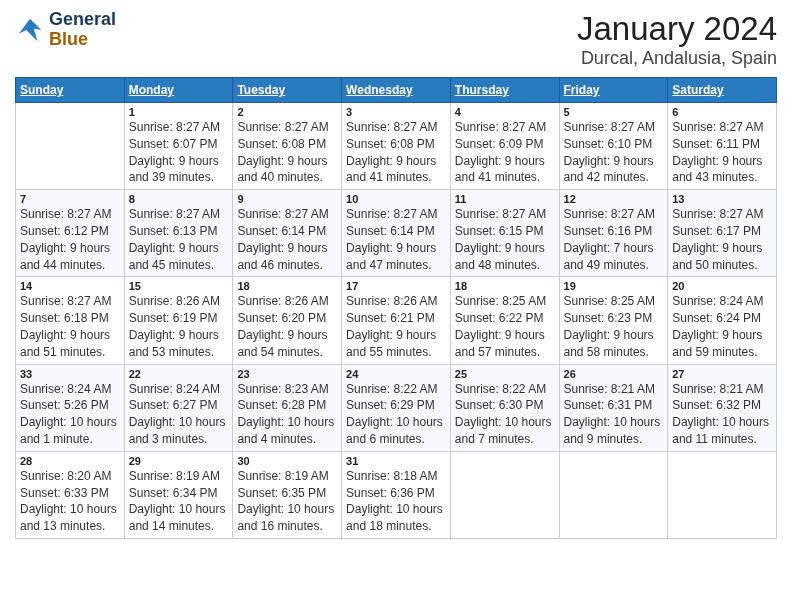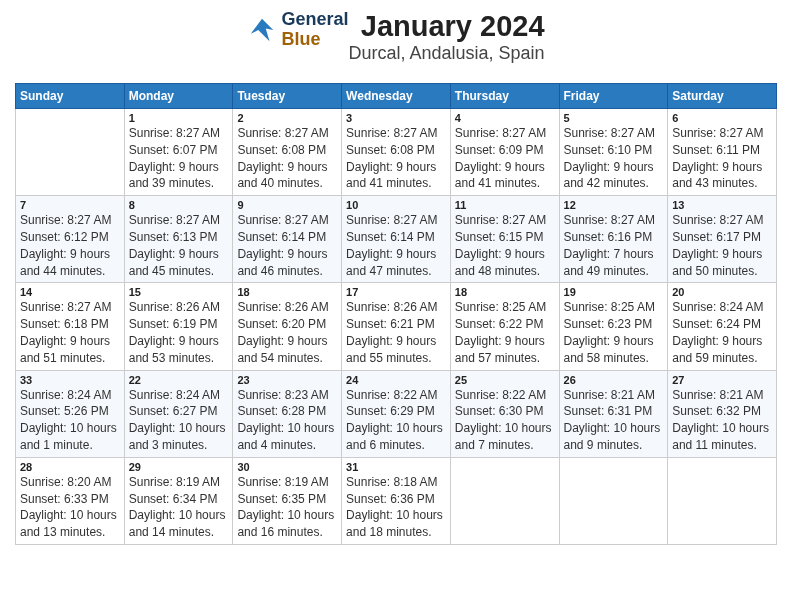--- a/index.html
+++ b/index.html
@@ -9,23 +9,23 @@
       font-family: Arial, sans-serif;
       background: #fff;
       overflow: hidden;
     }
     .container {
       width: 792px;
       padding: 10px 15px;
     }
     .header {
       display: flex;
-      justify-content: center;
+      justify-content: space-between;
       align-items: flex-start;
-      margin-bottom: 19px;
+      margin-bottom: 8px;
     }
     .logo {
       display: flex;
       align-items: center;
       gap: 4px;
     }
     .logo-text {
       font-size: 18px;
       font-weight: bold;
       color: #1a3a5c;
@@ -35,41 +35,42 @@
       color: #a16207;
     }
     .logo-bird {
       width: 30px;
       height: 30px;
     }
     .title-block {
       text-align: right;
     }
     .month-title {
-      font-size: 29px;
-      font-weight: bold;
+      font-size: 33px;
+      font-weight: normal;
       color: #222;
     }
     .location {
       font-size: 18px;
       color: #444;
     }
     .calendar {
       width: 100%;
       border-collapse: collapse;
       font-size: 10.5px;
     }
     .calendar th {
       background: #2a7abf;
       color: #fff;
       padding: 5px 4px;
       text-align: left;
       font-size: 12px;
       font-weight: bold;
       border: 1px solid #1a5a9f;
+      text-decoration: underline;
     }
     .calendar td {
       border: 1px solid #ccc;
       vertical-align: top;
       padding: 3px 4px;
       width: calc(100% / 7);
       height: 80px;
       background: #fff;
     }
     .calendar tr:nth-child(even) td {

